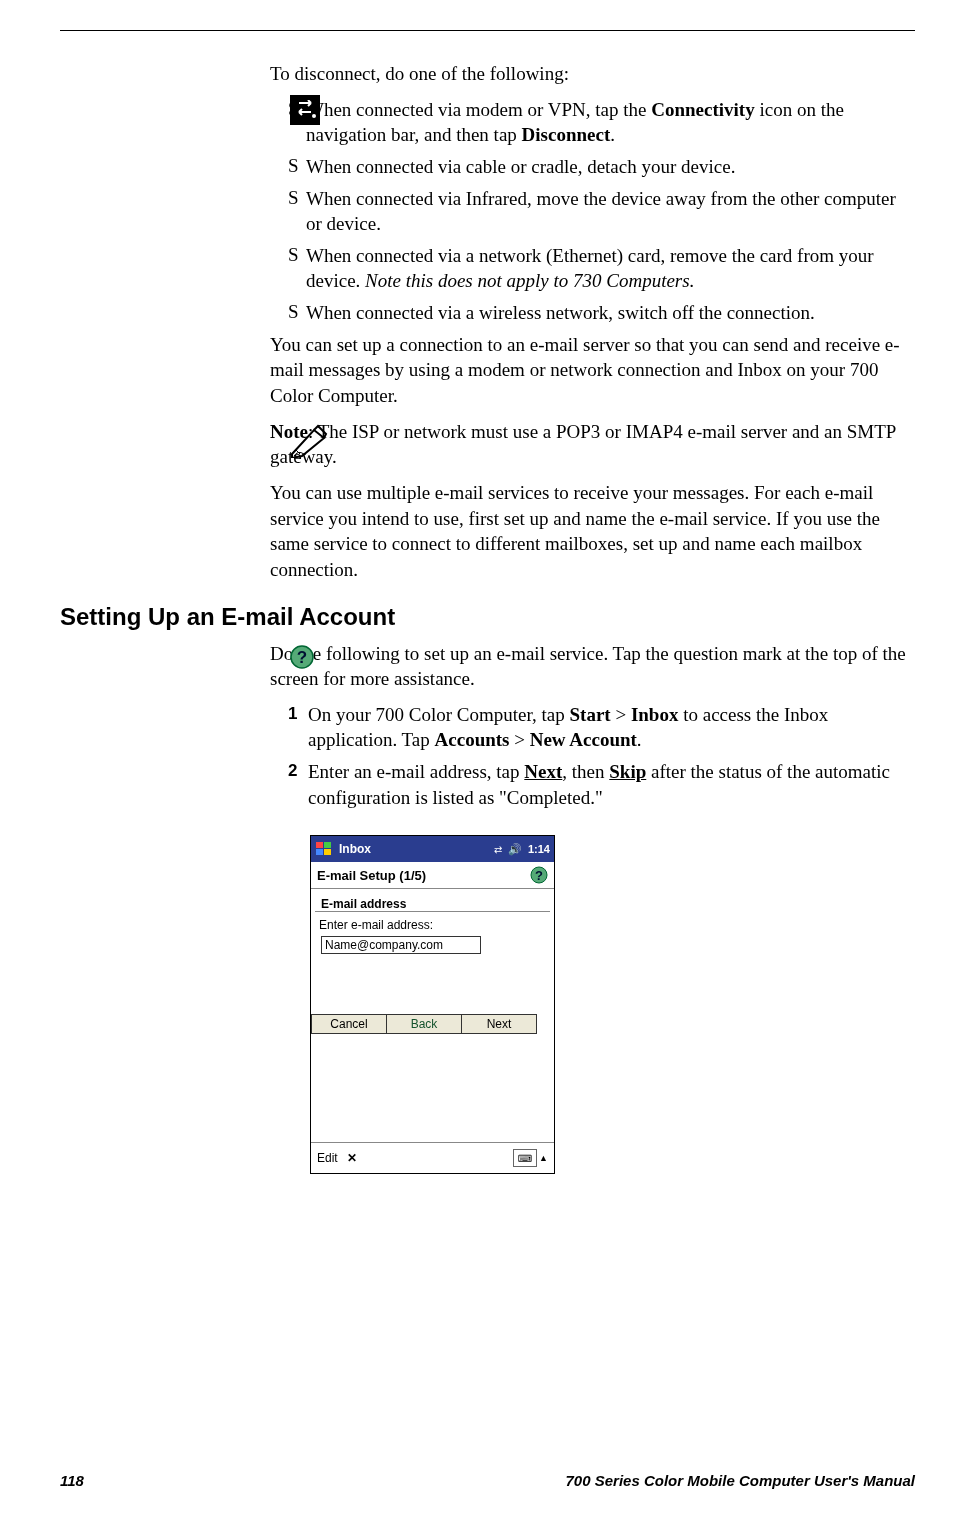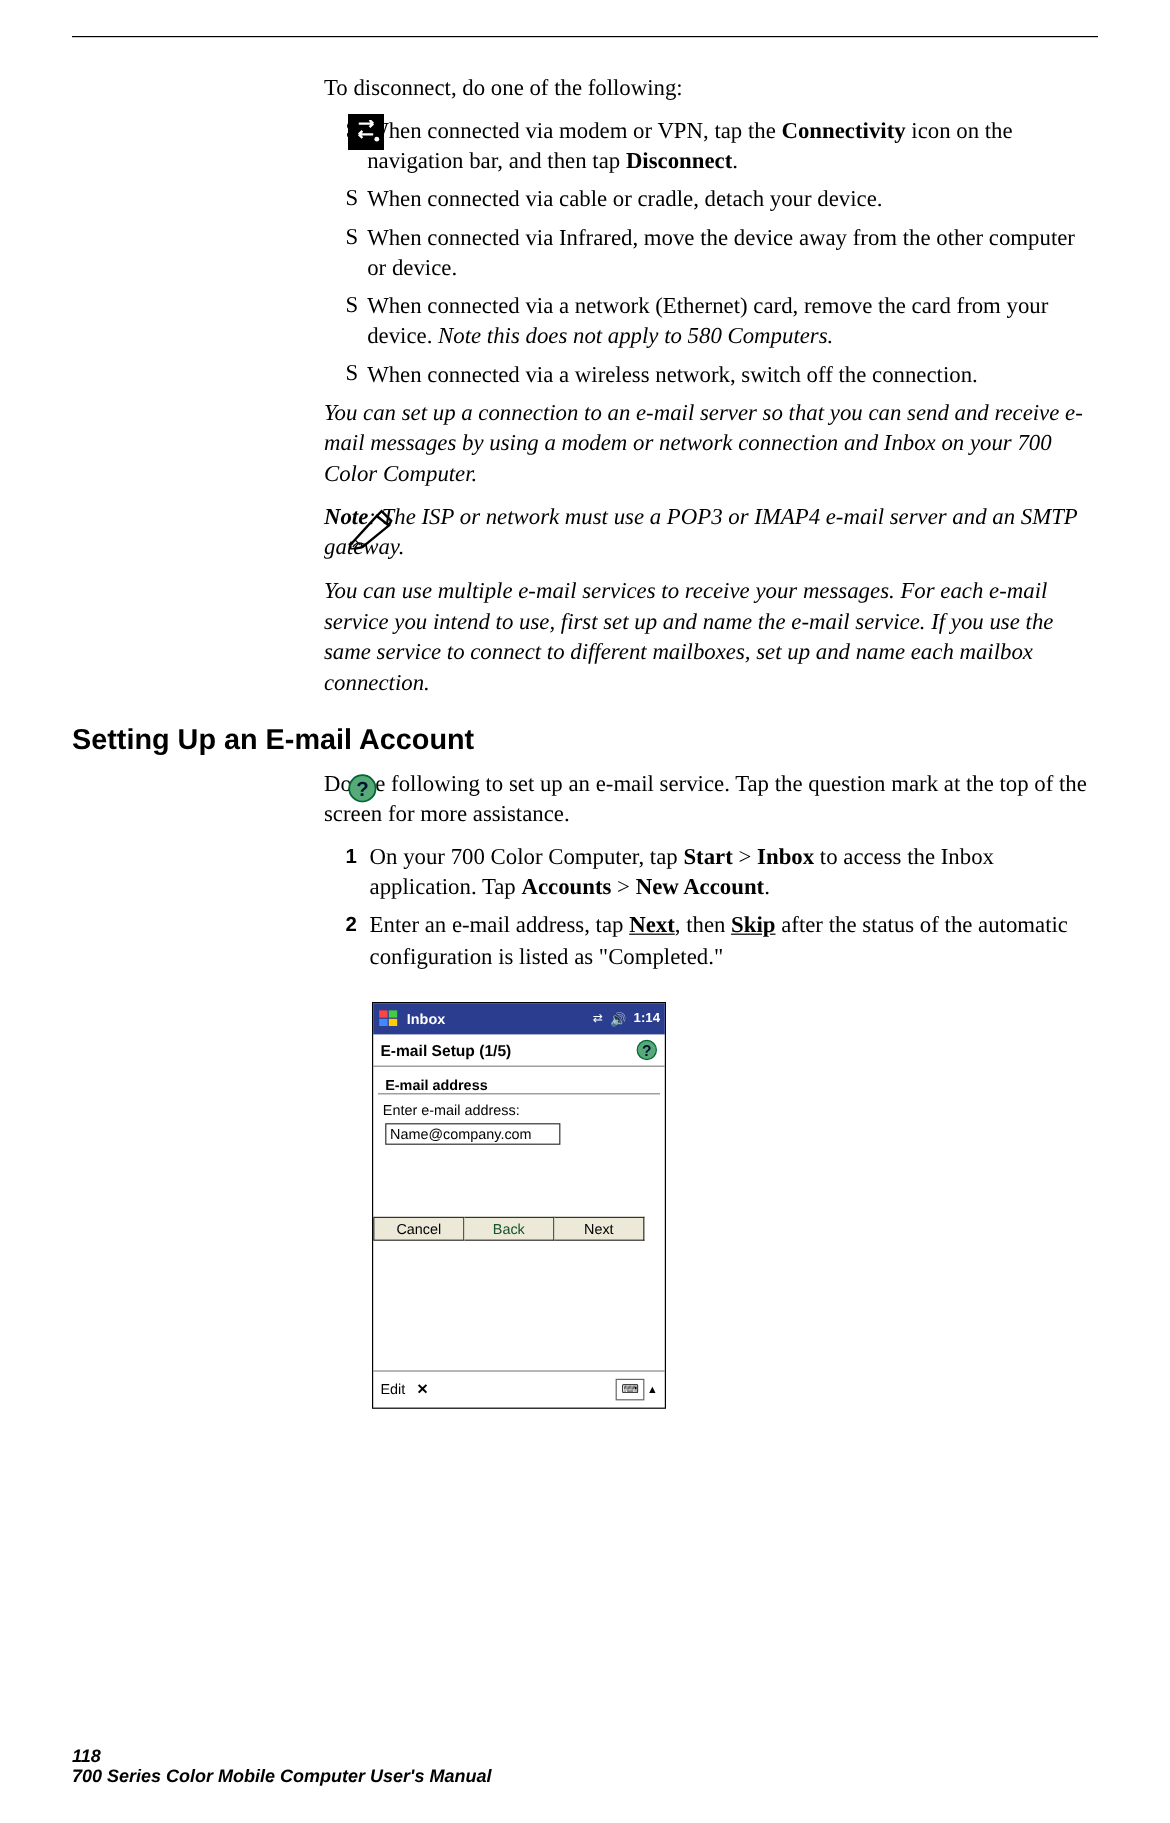--- a/index.html
+++ b/index.html
@@ -136,21 +136,21 @@
     border-bottom: 1px solid #888;
     margin: 0 4px 4px 4px;
     font-size: 12px;
   }
   .ss-field-label {
     padding: 2px 8px;
     font-size: 12px;
   }
   .ss-input {
     margin: 2px 6px 10px 10px;
-    width: 146px;
+    width: 160px;
     height: 18px;
     border: 1px solid #333;
     font-family: Tahoma, Arial, sans-serif;
     font-size: 12px;
     padding: 1px 3px;
     box-sizing: border-box;
   }
   .ss-buttons {
     display: flex;
     gap: 0;
@@ -182,21 +182,20 @@
     position: absolute;
     bottom: 30px;
     left: 60px;
     right: 60px;
     display: flex;
     justify-content: space-between;
     font-family: Verdana, Arial, sans-serif;
     font-weight: bold;
     font-style: italic;
     font-size: 15px;
-    flex-direction: column;
   }
 </style>
 </head>
 <body>
 
 <div class="page">
 
   <hr class="header-rule">
 
 
@@ -228,33 +227,33 @@
       </div>
 
       <div class="bullet-row">
         <div class="dot">S</div>
         <div class="txt">When connected via Infrared, move the device away from the other computer or device.</div>
       </div>
 
       <div class="bullet-row">
         <div class="dot">S</div>
         <div class="txt">
-          <span>When connected via a network (Ethernet) card, remove the card from your device. </span><span class="italic">Note this does not apply to 580 Computers.</span>
+          <span>When connected via a network (Ethernet) card, remove the card from your device. </span><span class="italic">Note this does not apply to 730 Computers.</span>
         </div>
       </div>
 
       <div class="bullet-row">
         <div class="dot">S</div>
         <div class="txt">When connected via a wireless network, switch off the connection.</div>
       </div>
     </div>
   </div>
 
 
-  <div style="position:relative;font-style:italic;">
+  <div style="position:relative;">
     <div class="icon-col" style="top:92px;">
       <div class="note-icon">
         <svg viewBox="0 0 40 34">
           <path d="M2 30 L24 6 L34 14 L12 32 L2 34 Z" fill="none" stroke="#000" stroke-width="2"></path>
           <path d="M24 6 L28 2 L36 10 L34 14" fill="none" stroke="#000" stroke-width="2"></path>
           <path d="M6 26 L10 30" stroke="#000" stroke-width="1"></path>
           <path d="M4 32 Q8 26 14 30" fill="none" stroke="#000" stroke-width="1"></path>
         </svg>
       </div>
     </div>

